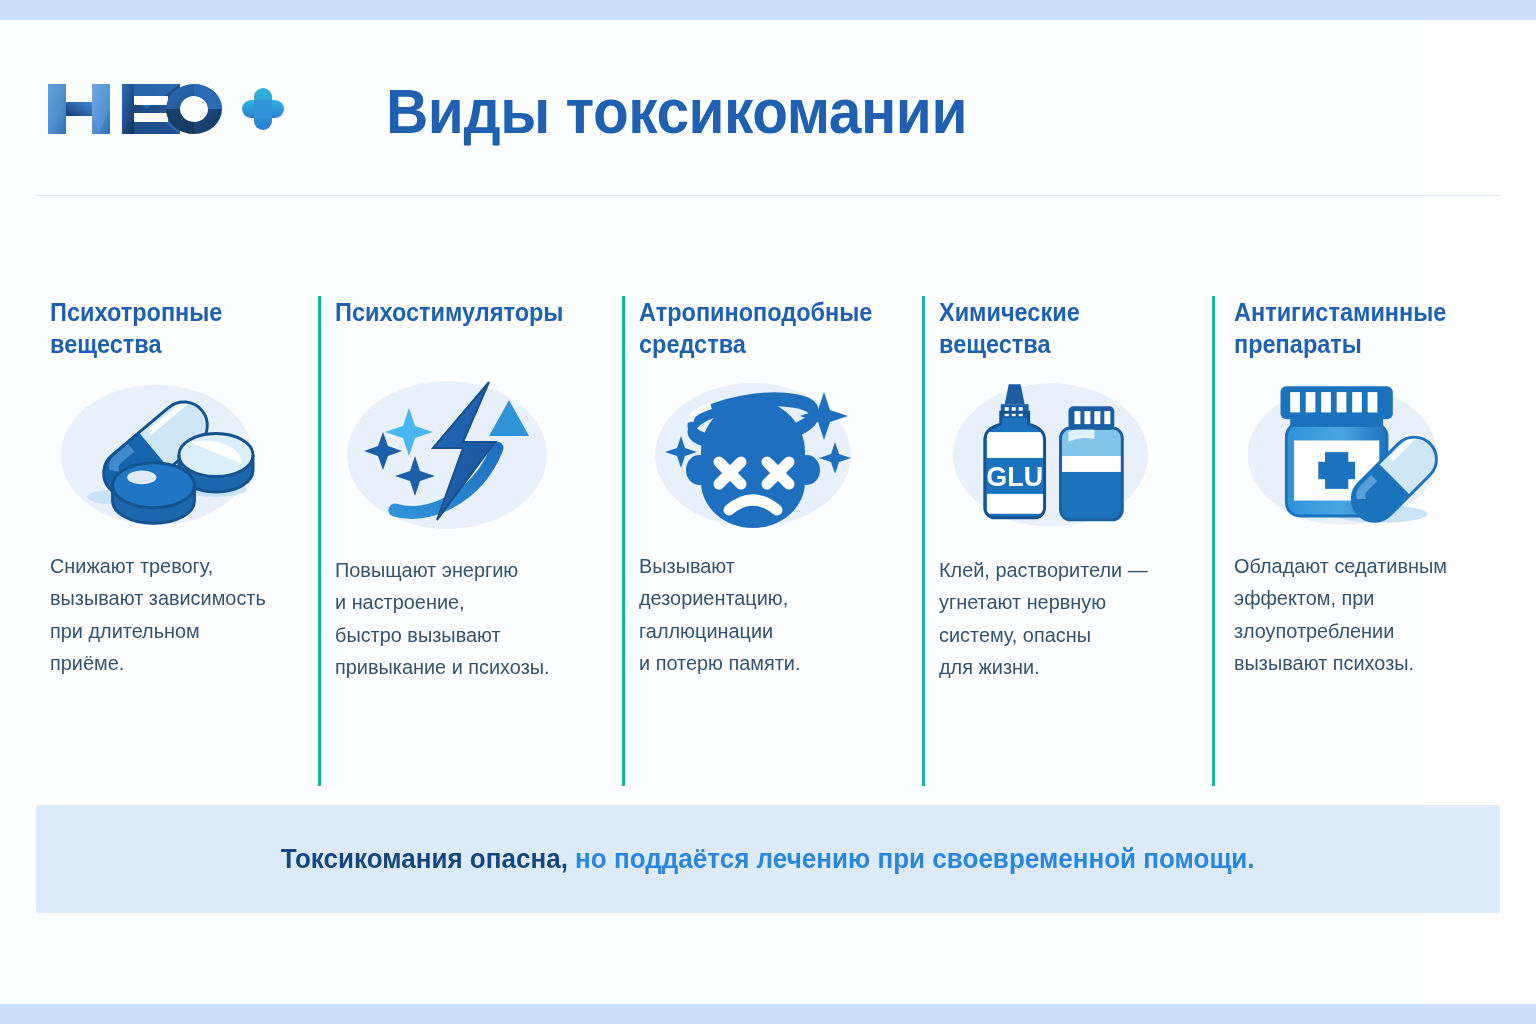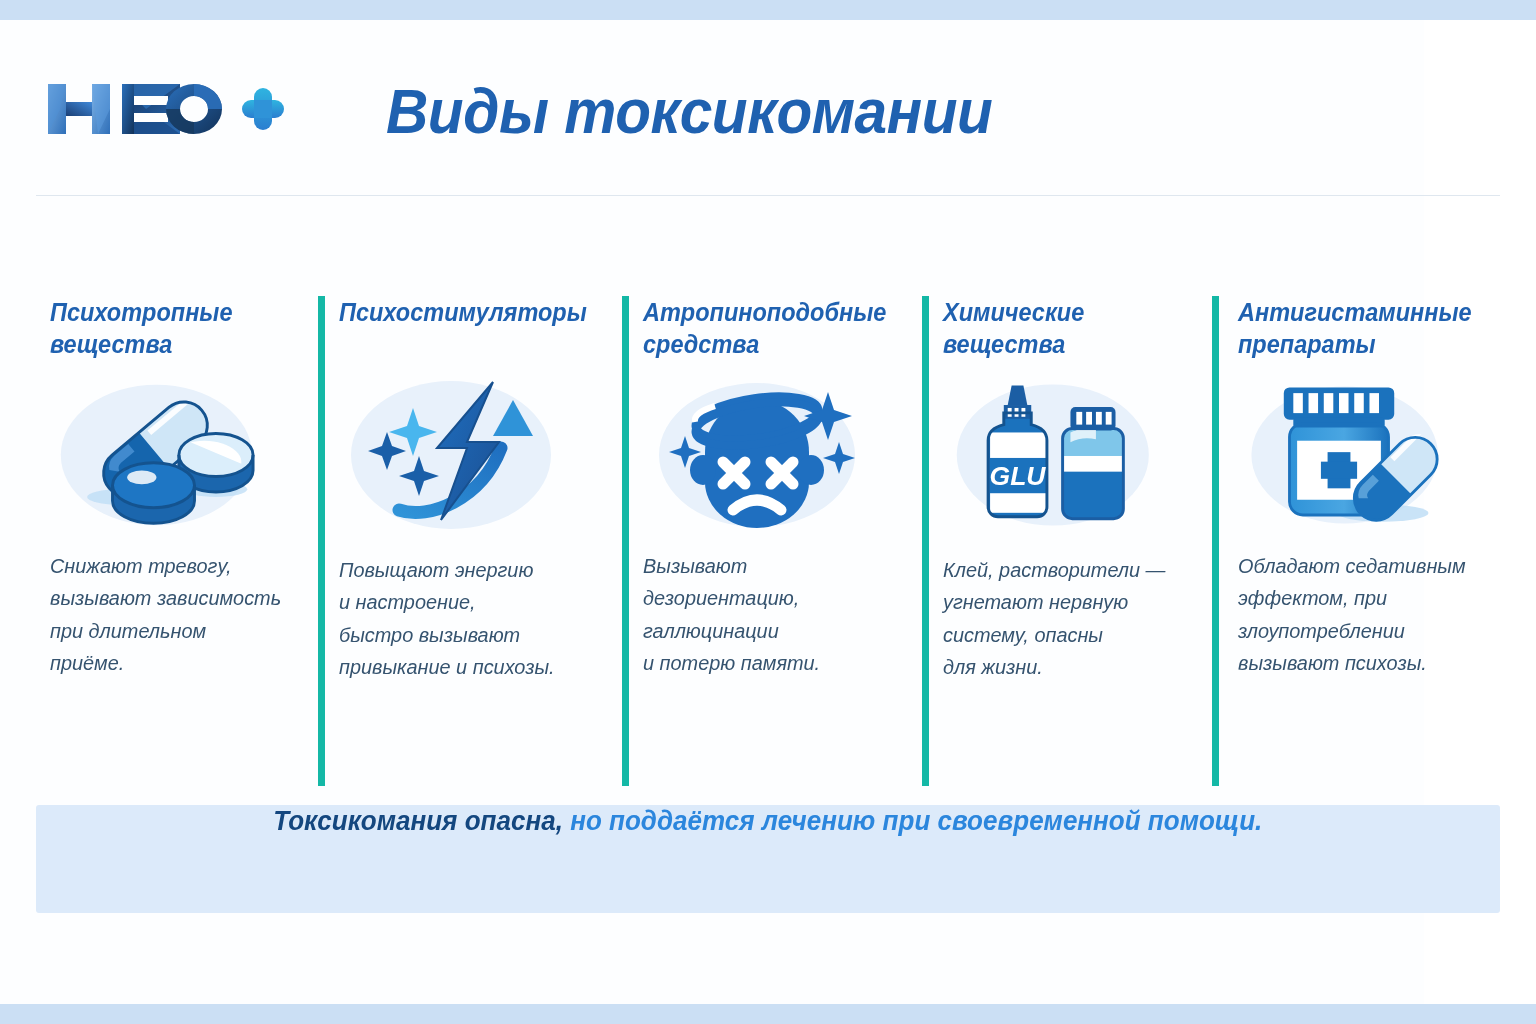--- a/index.html
+++ b/index.html
@@ -12,21 +12,20 @@
   }
   .band{position:absolute;left:0;width:1536px;background:#cbdff4;}
   .band-top{top:0;height:20px;}
   .band-bottom{bottom:0;height:20px;}
 
   .page{
     position:absolute;
     left:0;top:20px;
     width:1424px;height:984px;
     background:#fdfeff;
-    font-style:italic;
   }
 
   
   .header{
     position:absolute;left:0;top:0;width:1536px;height:170px;
   }
   .logo{
     position:absolute;left:46px;top:56px;
     width:240px;height:66px;
   }
@@ -50,21 +49,21 @@
   
   .cols{
     position:absolute;left:36px;top:276px;width:1464px;height:490px;
     display:flex;
   }
   .col{
     position:relative;
     box-sizing:border-box;
     padding:0 22px 0 14px;
   }
-  .col + .col{border-left:7px solid #14b8a6;}
+  .col + .col{border-left:3px solid #14b8a6;}
   .col.c0{width:282px;}
   .col.c1{width:304px;}
   .col.c2{width:290px;}
   .col.c3{width:300px;}
   .col.c4{width:288px;padding-left:19px;}
 
   .col-title{
     color:#1f61b0;
     font-size:25px;
     font-weight:700;
@@ -89,21 +88,21 @@
     margin-top:14px;
   }
   .col.c0 .col-text{margin-top:10px;}
   .col.c3 .col-text, .col.c4 .col-text{margin-top:10px;}
 
   
   .banner{
     position:absolute;left:36px;top:785px;width:1464px;height:108px;
     background:#dceafa;
     border-radius:3px;
-    display:flex;justify-content:center;
+    display:flex;align-items:center;justify-content:center;
   }
   .banner-txt{
     font-size:28px;font-weight:700;white-space:nowrap;
     transform:scaleX(.93);
   }
   .banner-strong{color:#14477f;}
   .banner-light{color:#2b86dd;}
 </style>
 </head>
 <body>

